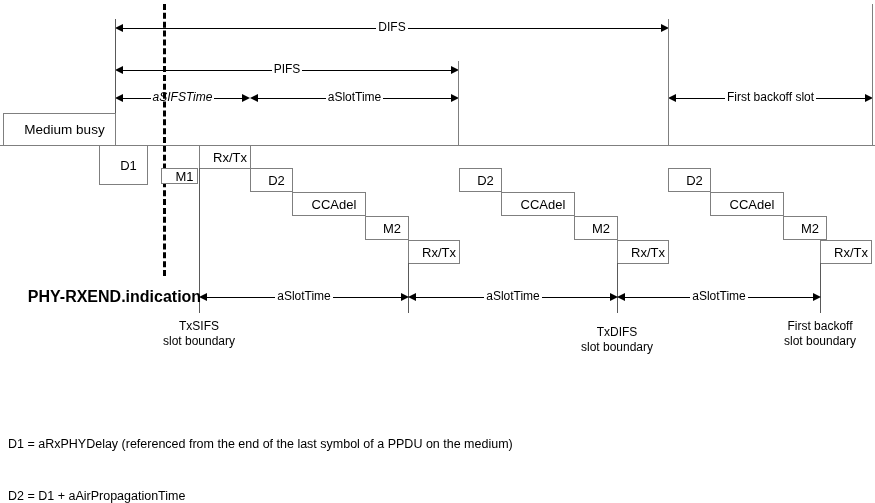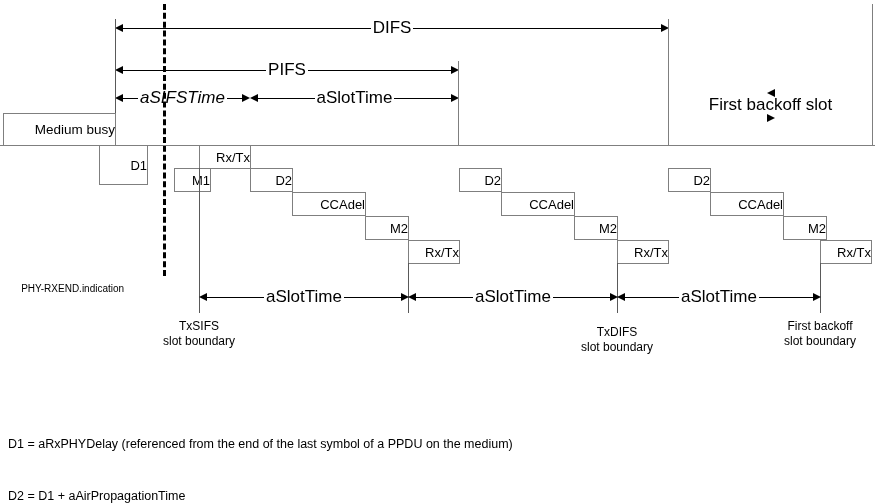--- a/index.html
+++ b/index.html
@@ -26,21 +26,21 @@
     border: 1px solid #7f7f7f;
     background: #ffffff;
     font-size: 13px;
     line-height: 1;
     display: flex;
     align-items: center;
     justify-content: center;
     color: #000;
     white-space: nowrap;
   }
-  .box.left { justify-content: flex-end; padding-left: 10px; }
+  .box.left { justify-content: center; padding-left: 10px; }
 
   
   .vline {
     position: absolute;
     width: 1px;
     background: #7f7f7f;
   }
   .vline.k { background: #595959; }
   .hline {
     position: absolute;
@@ -61,21 +61,21 @@
     align-items: center;
   }
   .dim .seg {
     flex: 1 1 auto;
     height: 1px;
     background: #000000;
   }
   .dim .lbl {
     flex: 0 0 auto;
     padding: 0 2px;
-    font-size: 17px;
+    font-size: 12px;
     line-height: 1;
     white-space: nowrap;
     transform: translateY(-1px);
   }
   .dim .ah {
     flex: 0 0 auto;
     width: 0; height: 0;
     border-top: 4px solid transparent;
     border-bottom: 4px solid transparent;
   }
@@ -128,21 +128,21 @@
   </div>
 
   <div class="dim" style="left:250px; top:89px; width:209px;">
     <span class="ah l"></span>
     <span class="seg"></span>
     <span class="lbl">aSlotTime</span>
     <span class="seg"></span>
     <span class="ah r"></span>
   </div>
 
-  <div class="dim" style="left:668px; top:89px; width:205px;flex-direction:column;">
+  <div class="dim" style="left:668px; top:89px; width:205px;">
     <span class="ah l"></span>
     <span class="seg"></span>
     <span class="lbl">First backoff slot</span>
     <span class="seg"></span>
     <span class="ah r"></span>
   </div>
 
   <div class="vline k" style="left:115px; top:19px; height:150px;"></div>
   <div class="vline" style="left:458px; top:61px; height:84px;"></div>
   <div class="vline" style="left:668px; top:19px; height:126px;"></div>
@@ -152,21 +152,21 @@
 
   <div class="hline" style="left:0px; top:145px; width:875px;"></div>
 
   <div class="box left" style="left:3px; top:113px; width:113px; height:33px; font-size:13.5px;">
     <span>Medium busy</span>
   </div>
 
   <div class="box left" style="left:99px; top:145px; width:49px; height:40px;">
     <span>D1</span>
   </div>
-  <div class="box left" style="left:174px; top:168px; width:37px; height:24px;">
+  <div class="box left" style="left:161px; top:168px; width:37px; height:16px;">
     <span>M1</span>
   </div>
 
   <div class="box left" style="left:199px; top:145px; width:52px; height:24px;">
     <span>Rx/Tx</span>
   </div>
   <div class="box left" style="left:250px; top:168px; width:43px; height:24px;">
     <span>D2</span>
   </div>
   <div class="box left" style="left:292px; top:192px; width:74px; height:24px;">
@@ -203,21 +203,21 @@
   </div>
   <div class="box left" style="left:820px; top:240px; width:52px; height:24px;">
     <span>Rx/Tx</span>
   </div>
 
   <div class="vline k" style="left:199px; top:168px; height:145px;"></div>
   <div class="vline k" style="left:408px; top:263px; height:50px;"></div>
   <div class="vline k" style="left:617px; top:263px; height:50px;"></div>
   <div class="vline k" style="left:820px; top:263px; height:50px;"></div>
 
-  <div class="txt" style="left:10px; top:266px; font-size:10px;">
+  <div class="txt" style="left:10px; top:274px; font-size:16px;font-weight:bold;">
     <span>PHY-RXEND.indication</span>
   </div>
 
   <div class="dim" style="left:199px; top:288px; width:210px;">
     <span class="ah l"></span>
     <span class="seg"></span>
     <span class="lbl">aSlotTime</span>
     <span class="seg"></span>
     <span class="ah r"></span>
   </div>

